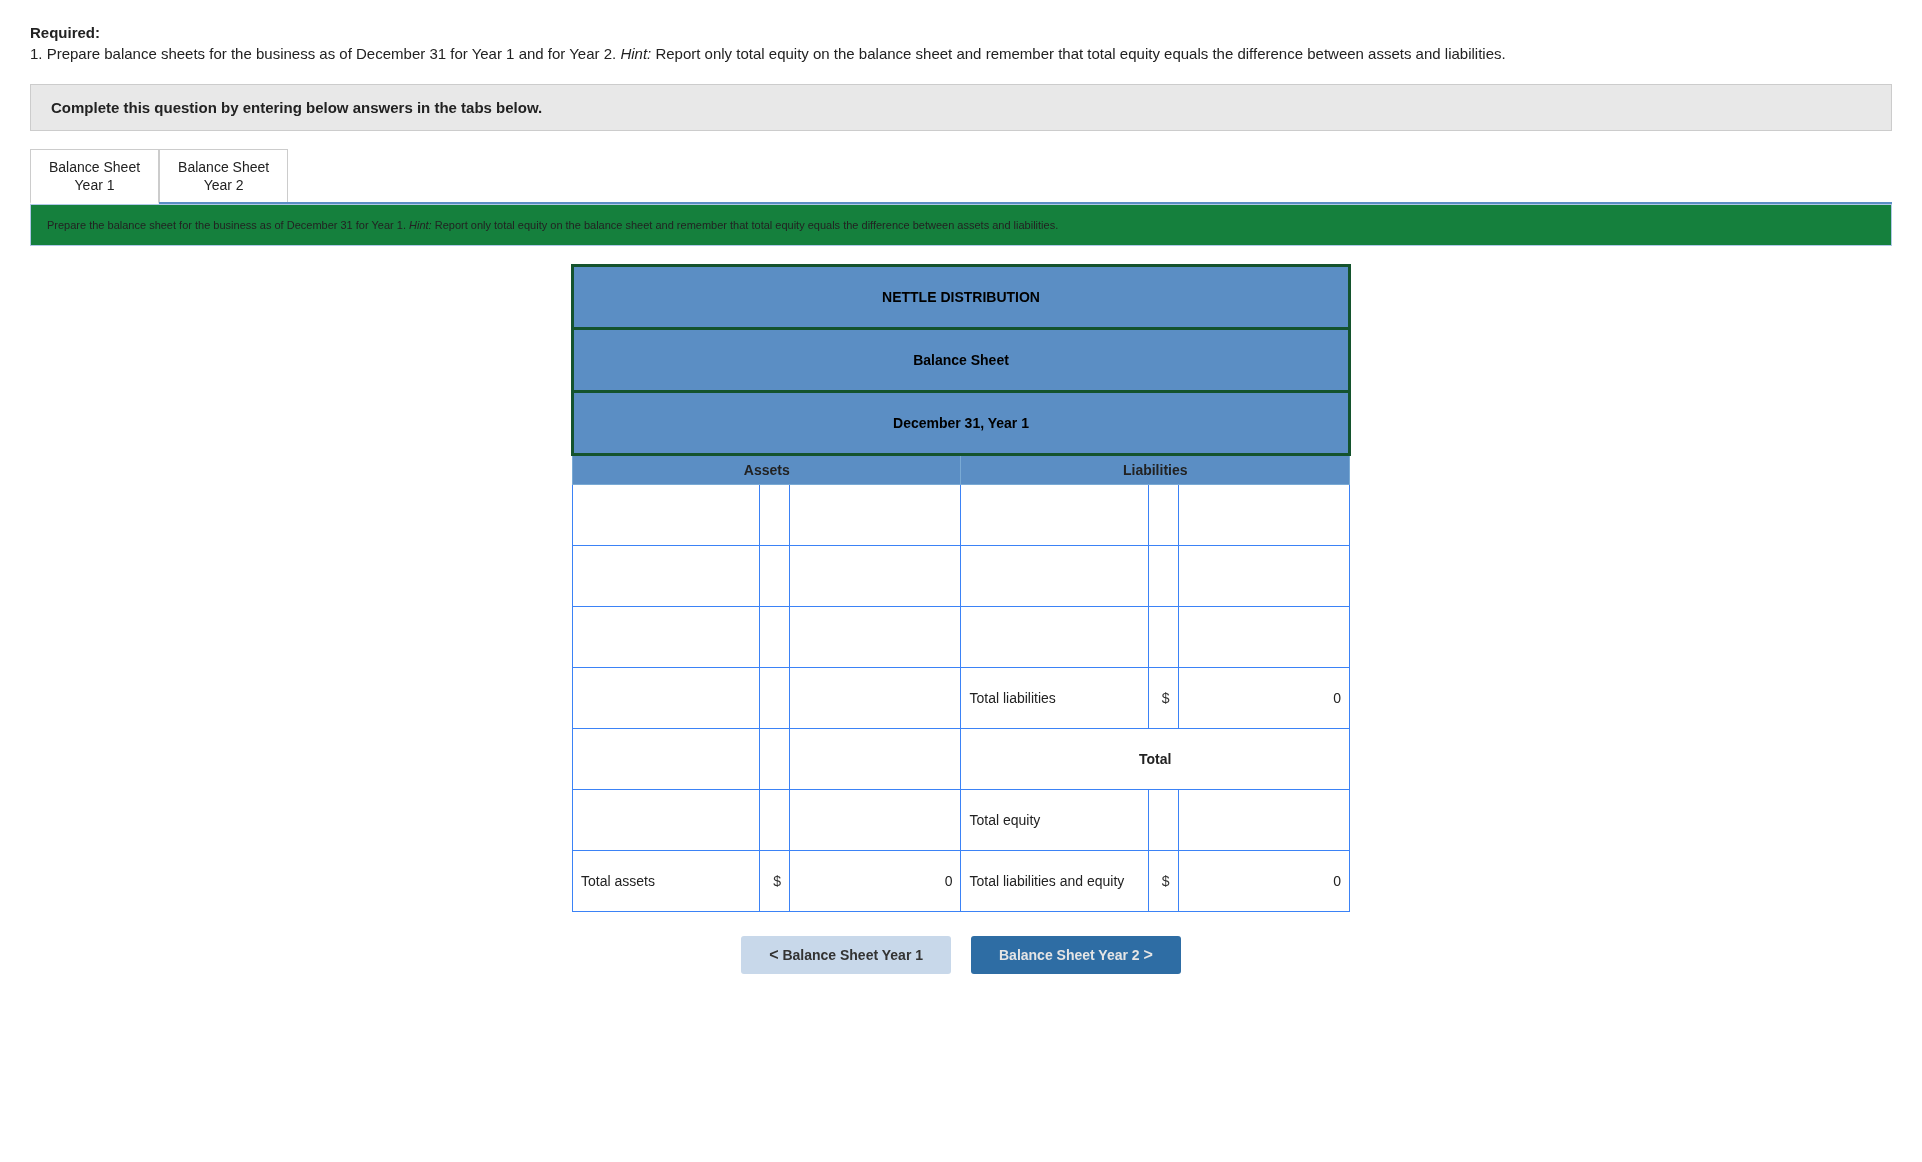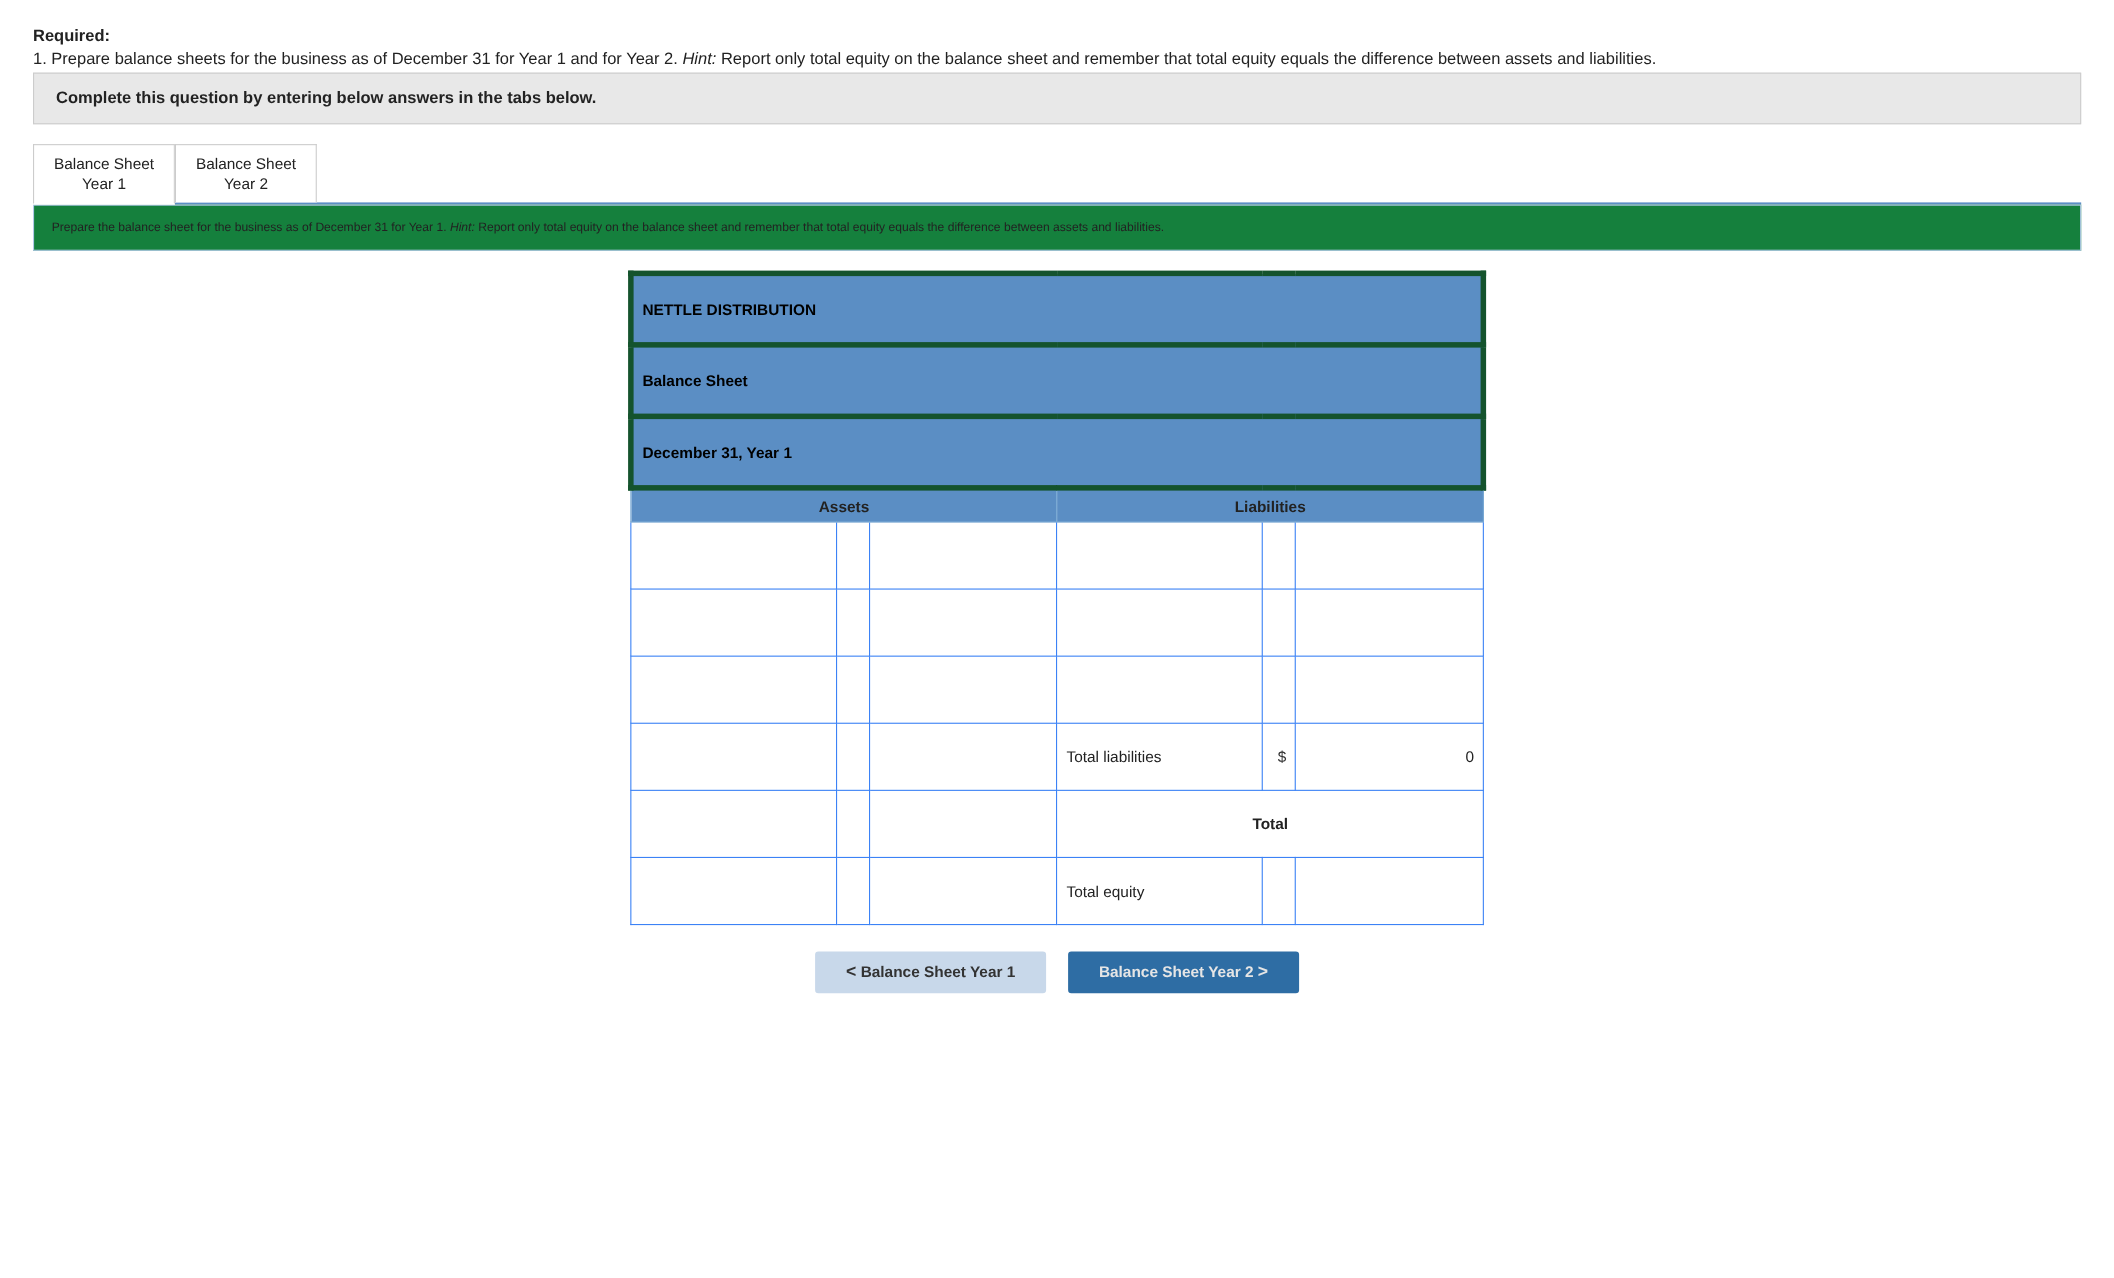--- a/index.html
+++ b/index.html
@@ -9,20 +9,21 @@
       background: #fff;
       color: #222;
       padding: 24px 30px;
       max-width: 1922px;
     }
     .required-label {
       font-weight: bold;
       margin-bottom: 2px;
     }
     .intro-text {
+      margin-bottom: 18px;
       line-height: 1.5;
     }
     .intro-text em {
       font-style: italic;
     }
     .complete-box {
       background: #e8e8e8;
       border: 1px solid #ccc;
       padding: 14px 20px;
       font-weight: bold;
@@ -67,24 +68,24 @@
       justify-content: center;
       margin-bottom: 24px;
     }
     .bs-table {
       border-collapse: collapse;
       width: 780px;
     }
     .bs-table .header-row td {
       background: #5b8ec4;
       color: #000;
-      text-align: left;
+      text-align: center;
       font-weight: bold;
       padding: 22px 8px;
-      border: 5px solid #14532d;
+      border: 3px solid #14532d;
       font-size: 14px;
     }
     .bs-table .header-row.company td {
       background: #5b8ec4;
       font-weight: bold;
       text-transform: uppercase;
     }
     .bs-table .col-header-row td {
       background: #5b8ec4;
       font-weight: bold;
@@ -272,20 +273,28 @@
 
     <tr>
       <td class="label-cell input-cell"><input type="text" style=""></td>
       <td class="dollar-cell"></td>
       <td class="value-cell"><input type="text" style=""></td>
       <td class="label-cell">Total equity</td>
       <td class="dollar-cell"></td>
       <td class="value-cell"><input type="text" style=""></td>
     </tr>
 
+    <tr class="last-row total-row">
+      <td class="label-cell">Total assets</td>
+      <td class="dollar-cell">$</td>
+      <td class="value-cell">0</td>
+      <td class="label-cell">Total liabilities and equity</td>
+      <td class="dollar-cell">$</td>
+      <td class="value-cell">0</td>
+    </tr>
   </tbody>
     </table>
 </div>
 
 <div class="nav-buttons">
   <button class="nav-btn prev">
     <span class="arrow">&lt;</span>
     <span>Balance Sheet Year 1</span>
   </button>
   <button class="nav-btn next">

